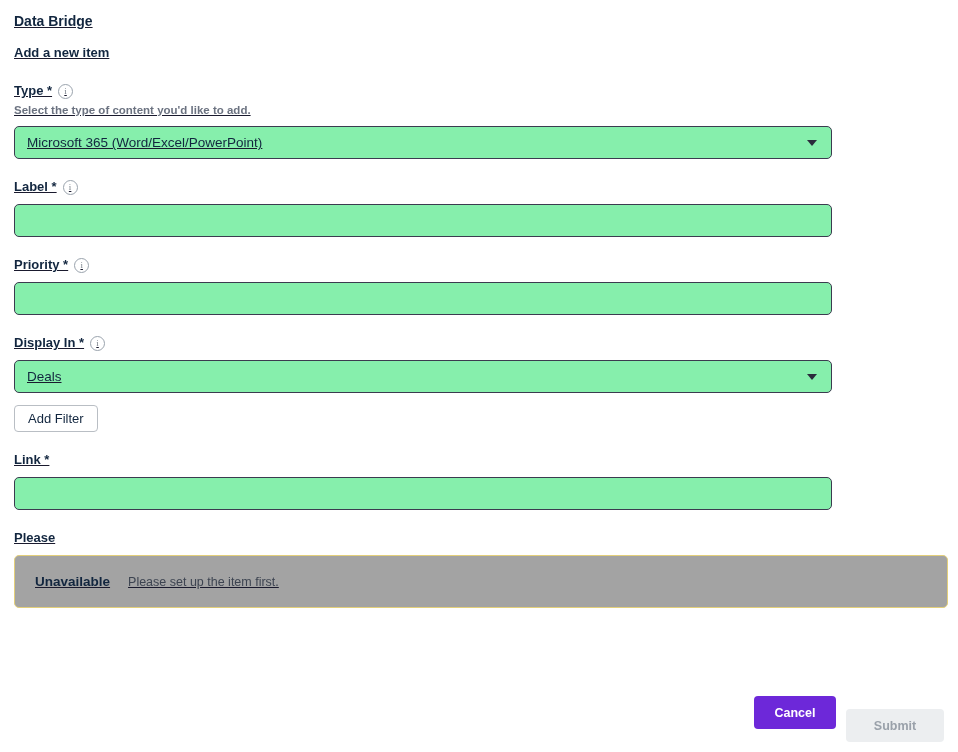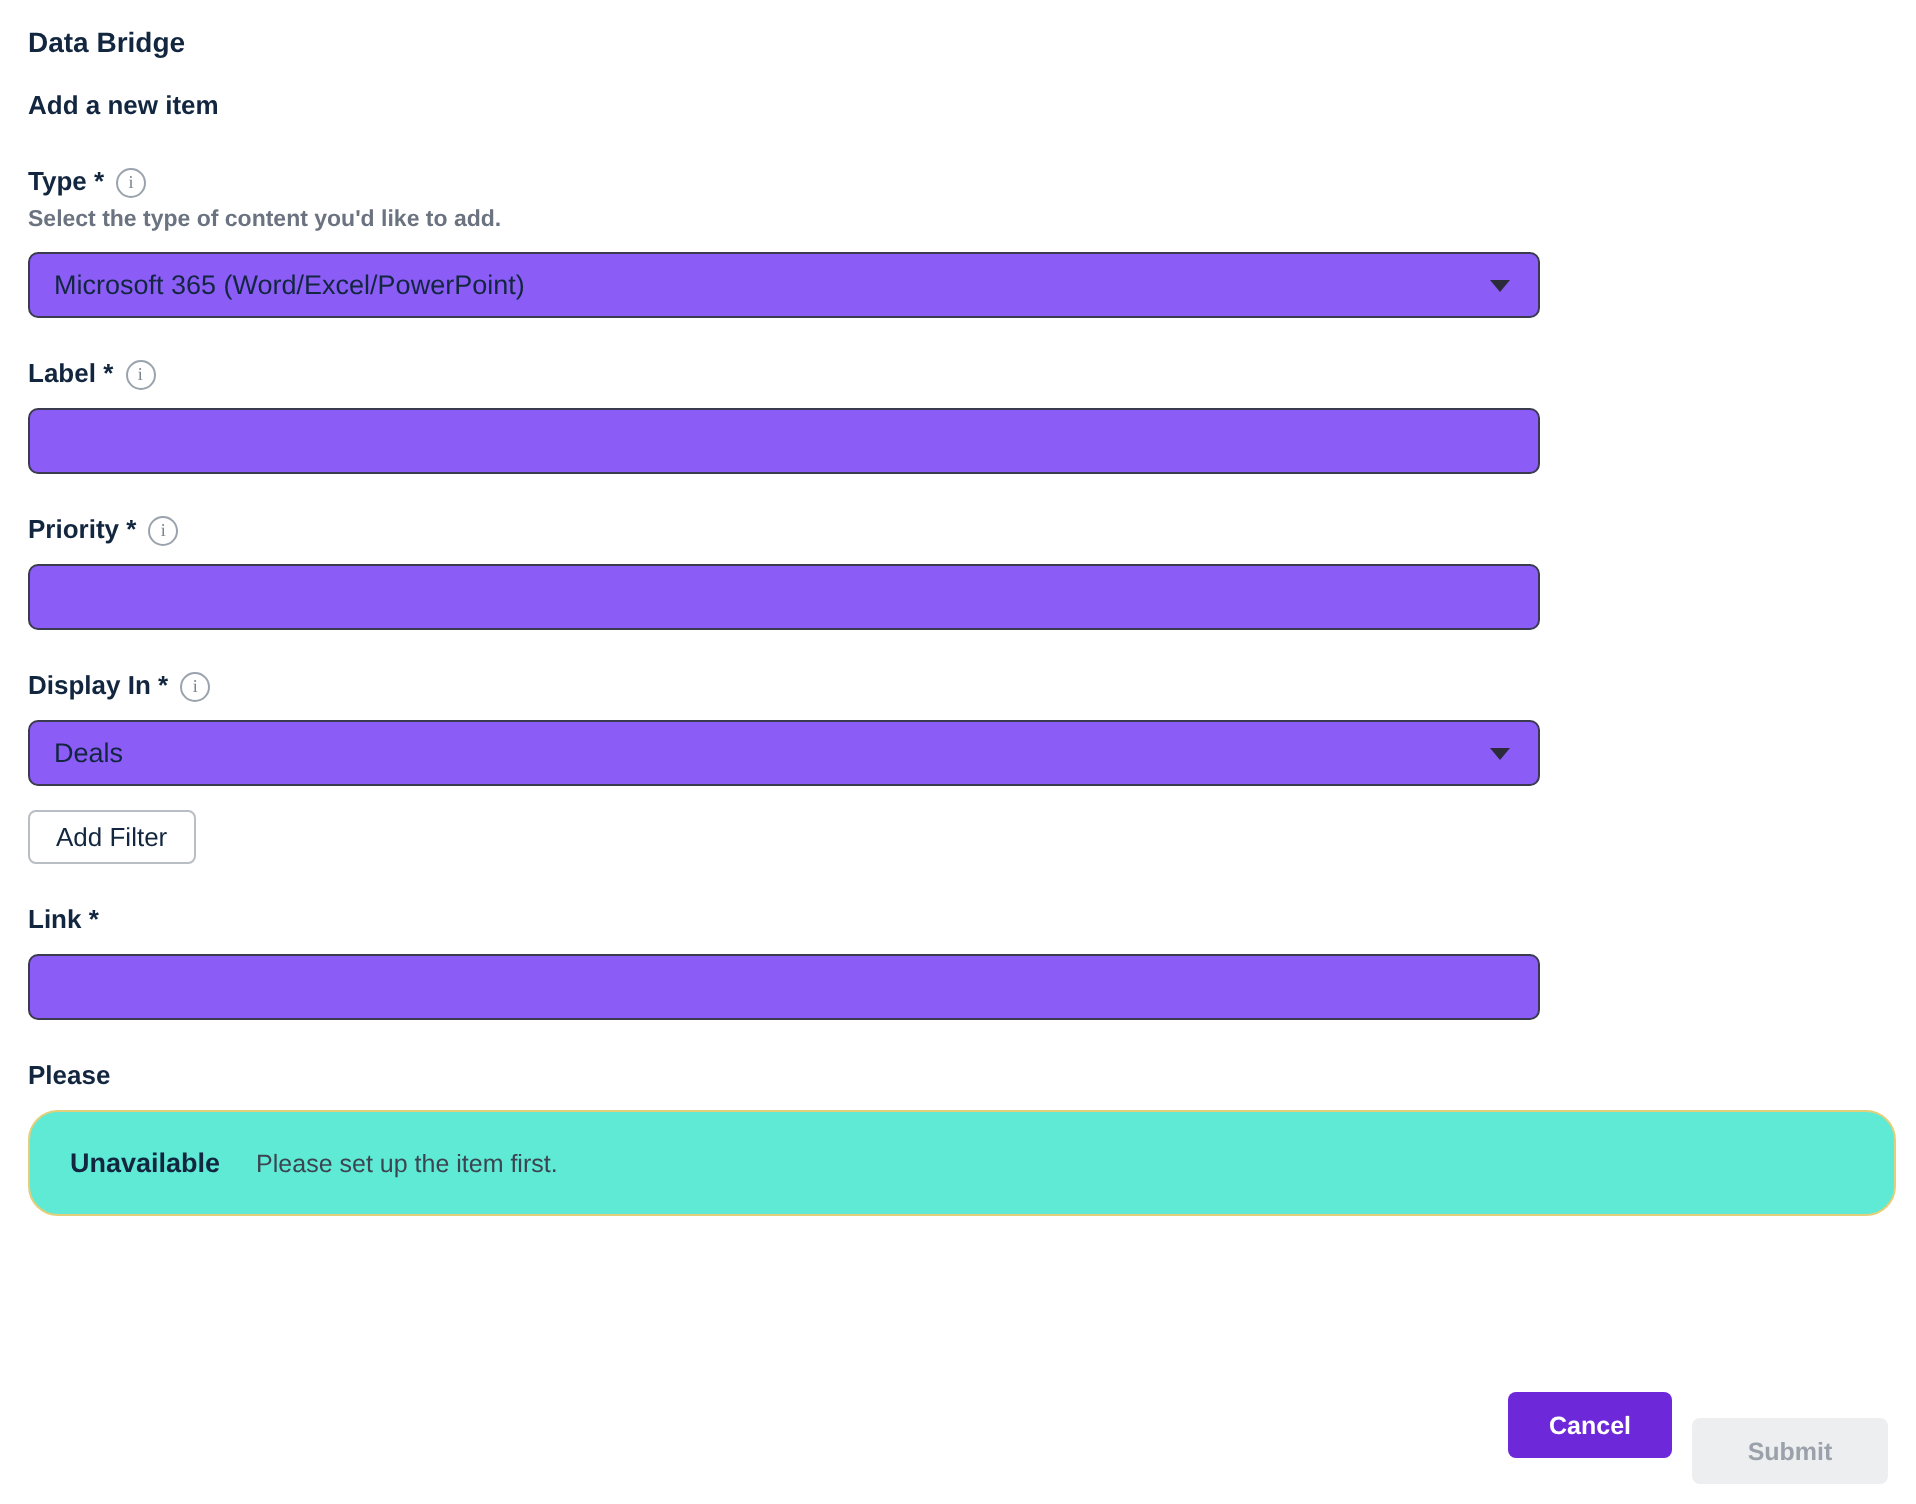--- a/index.html
+++ b/index.html
@@ -13,20 +13,21 @@
     font-family: "Liberation Sans", sans-serif;
     color: #1a1a2e;
     overflow: hidden;
   }
   .page {
     padding: 10px 14px 0 14px;
     box-sizing: border-box;
     width: 958px;
     height: 752px;
     position: relative;
+    text-decoration: underline;
   }
   .app-title {
     font-size: 14px;
     font-weight: bold;
     color: #12263f;
     margin: 0 0 0 0;
     line-height: 22px;
   }
   .section-title {
     font-size: 13px;
@@ -64,25 +65,25 @@
   }
   .field-help {
     font-size: 11.5px;
     font-weight: bold;
     color: #6b7280;
     margin-top: 4px;
     line-height: 14px;
   }
   .control {
     margin-top: 9px;
-    width: 756px;
+    width: 818px;
     box-sizing: border-box;
     border: 1px solid #3b3b4f;
     border-radius: 5px;
-    background: #8b5cf6;
+    background: #86efac;
     height: 33px;
     display: flex;
     align-items: center;
     padding: 0 12px;
     font-size: 13.5px;
     color: #12263f;
     position: relative;
   }
   .control.select {
     justify-content: space-between;
@@ -124,22 +125,22 @@
     font-size: 13px;
     color: #12263f;
     cursor: pointer;
   }
   .preview-box {
     margin-top: 9px;
     width: 934px;
     box-sizing: border-box;
     height: 53px;
     border: 1px solid #e3cf7a;
-    border-radius: 15px;
-    background: #5eead4;
+    border-radius: 5px;
+    background: #a3a3a3;
     display: flex;
     align-items: center;
     padding: 0 20px;
     gap: 18px;
   }
   .preview-status {
     font-size: 13.5px;
     font-weight: bold;
     color: #12263f;
   }

